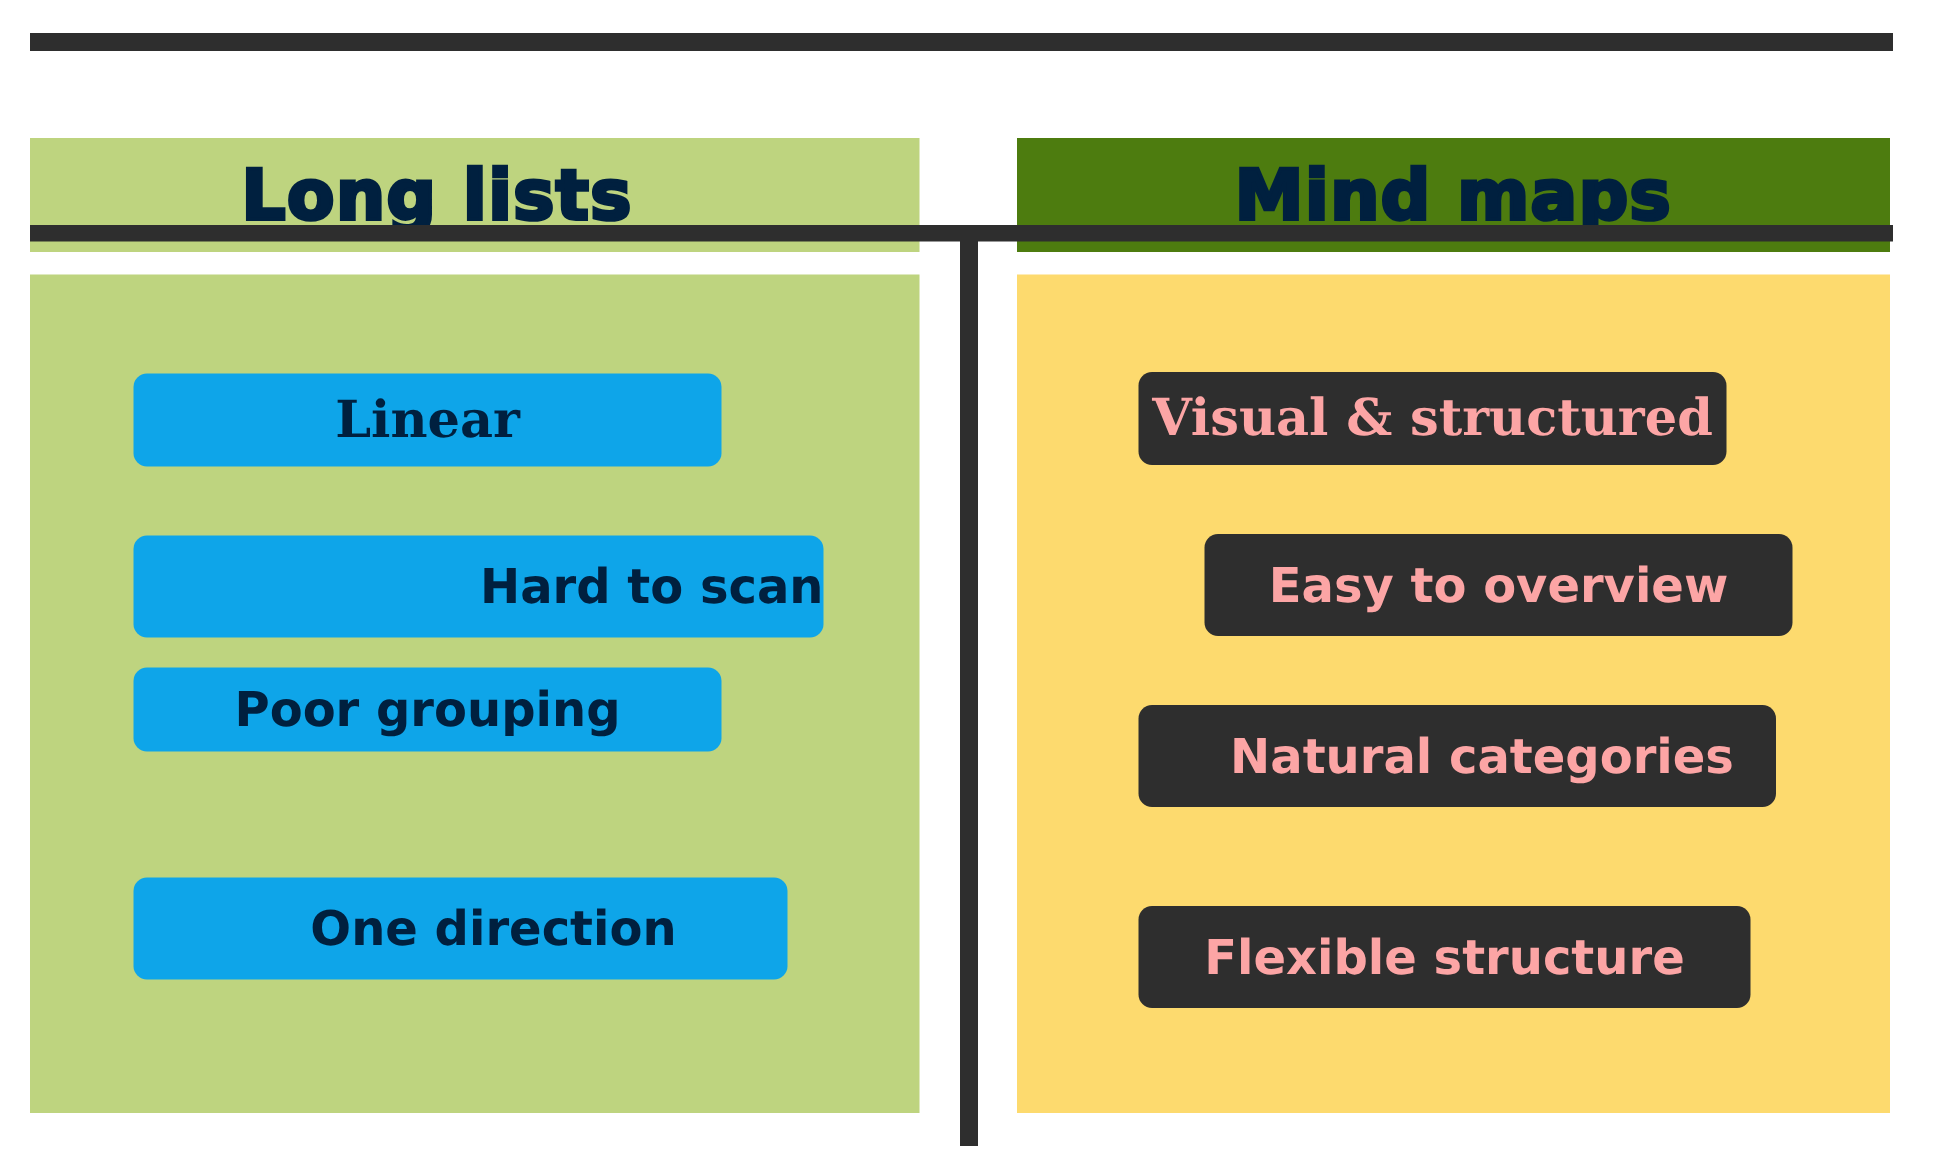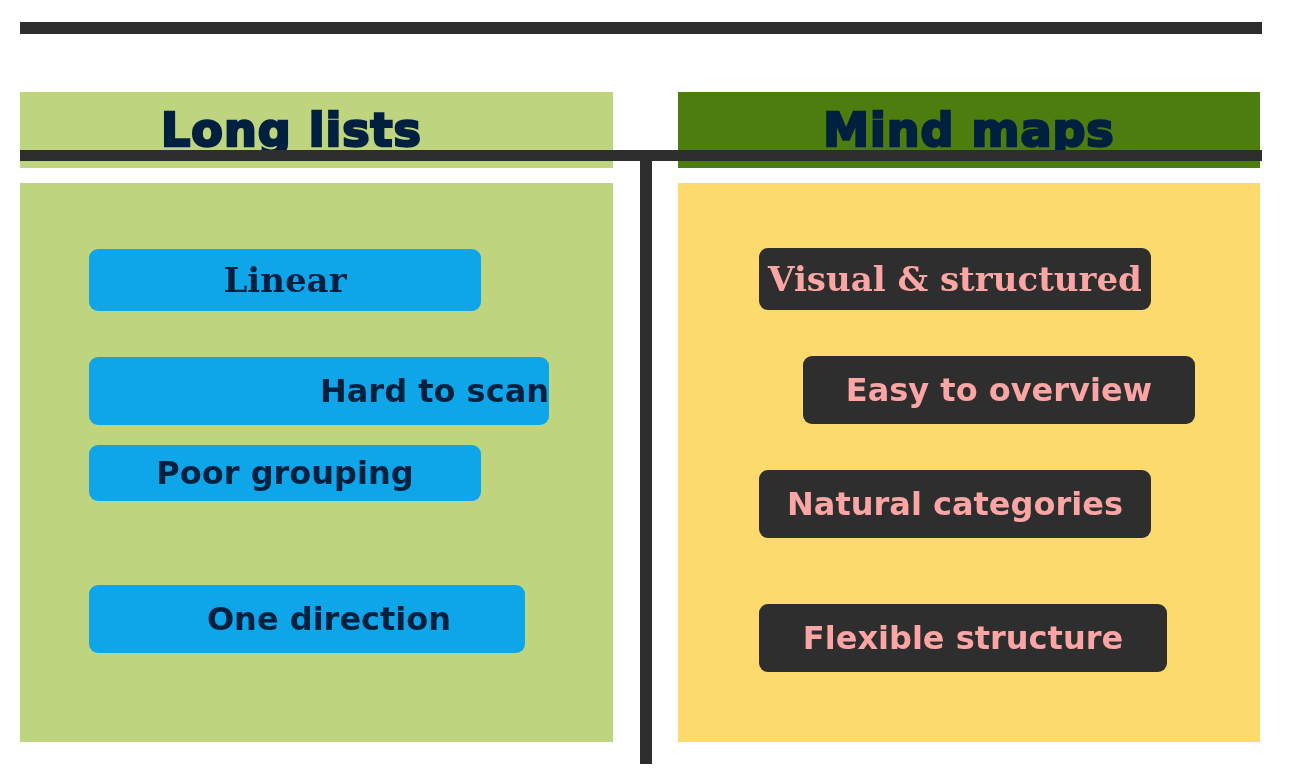--- a/index.html
+++ b/index.html
@@ -44,18 +44,18 @@
 <div class="pill light sans" style="left:89px;top:585px;width:392px;height:68px;padding-left:44px;">
     <span>One direction</span>
   </div>
 
 <div class="pill dark serif" style="left:759px;top:248px;width:392px;height:62px;">
     <span>Visual &amp; structured</span>
   </div>
 <div class="pill dark sans" style="left:759px;top:356px;width:392px;height:68px;margin-left:44px;">
     <span>Easy to overview</span>
   </div>
-<div class="pill dark sans" style="left:759px;top:470px;width:392px;height:68px;">
+<div class="pill dark sans" style="left:759px;top:470px;width:392px;height:68px;padding-left:33px;">
     <span>Natural categories</span>
   </div>
 <div class="pill dark sans" style="left:759px;top:604px;width:408px;height:68px;">
     <span>Flexible structure</span>
   </div>
 
 </body></html>

